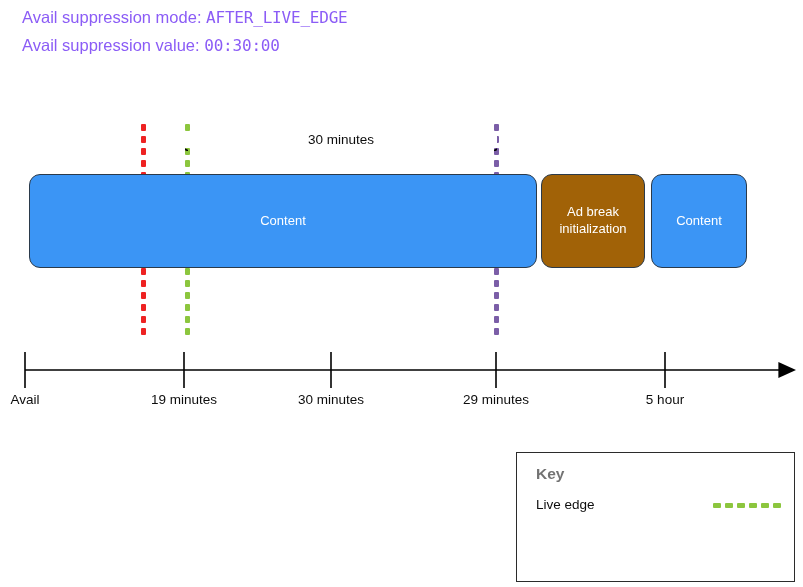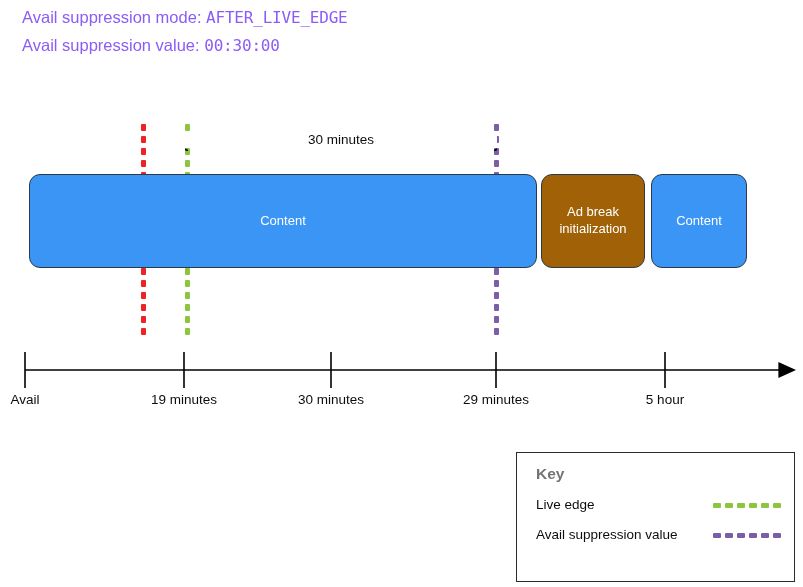--- a/index.html
+++ b/index.html
@@ -296,31 +296,20 @@
     <span class="key-swatch">
         <i style="background:#8cc63e"></i>
         <i style="background:#8cc63e"></i>
         <i style="background:#8cc63e"></i>
         <i style="background:#8cc63e"></i>
         <i style="background:#8cc63e"></i>
         <i style="background:#8cc63e"></i>
       </span>
   </div>
 
-  <div class="key-row r1">
-    <span class="key-text">Avail suppression value</span>
-    <span class="key-swatch">
-        <i style="background:#7b5ea7"></i>
-        <i style="background:#7b5ea7"></i>
-        <i style="background:#7b5ea7"></i>
-        <i style="background:#7b5ea7"></i>
-        <i style="background:#7b5ea7"></i>
-        <i style="background:#7b5ea7"></i>
-      </span>
-  </div>
 
 </div>
 
 <div class="axis-tick-label" style="left: 25px;">Avail</div>
 <div class="axis-tick-label" style="left: 184px;">19 minutes</div>
 <div class="axis-tick-label" style="left: 331px;">30 minutes</div>
 <div class="axis-tick-label" style="left: 496px;">29 minutes</div>
 <div class="axis-tick-label" style="left: 665px;">5 hour</div>
 
 </body></html>

